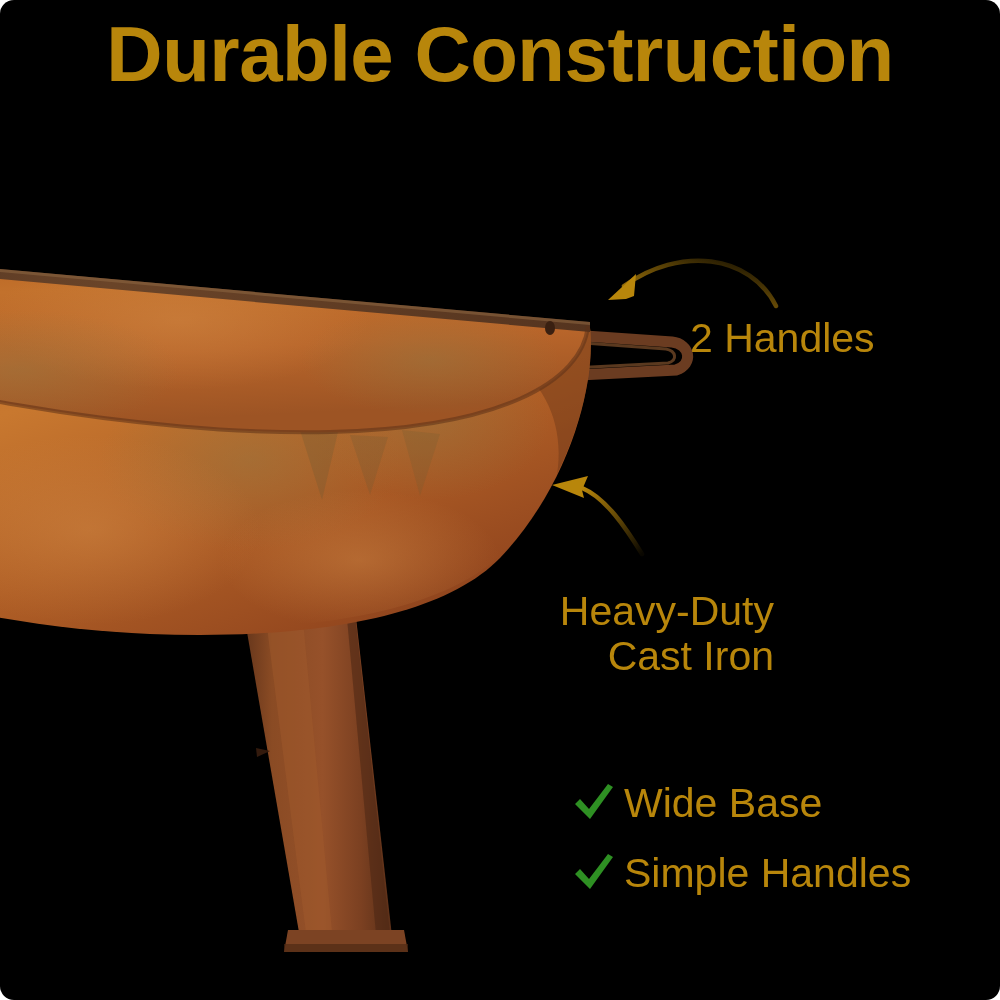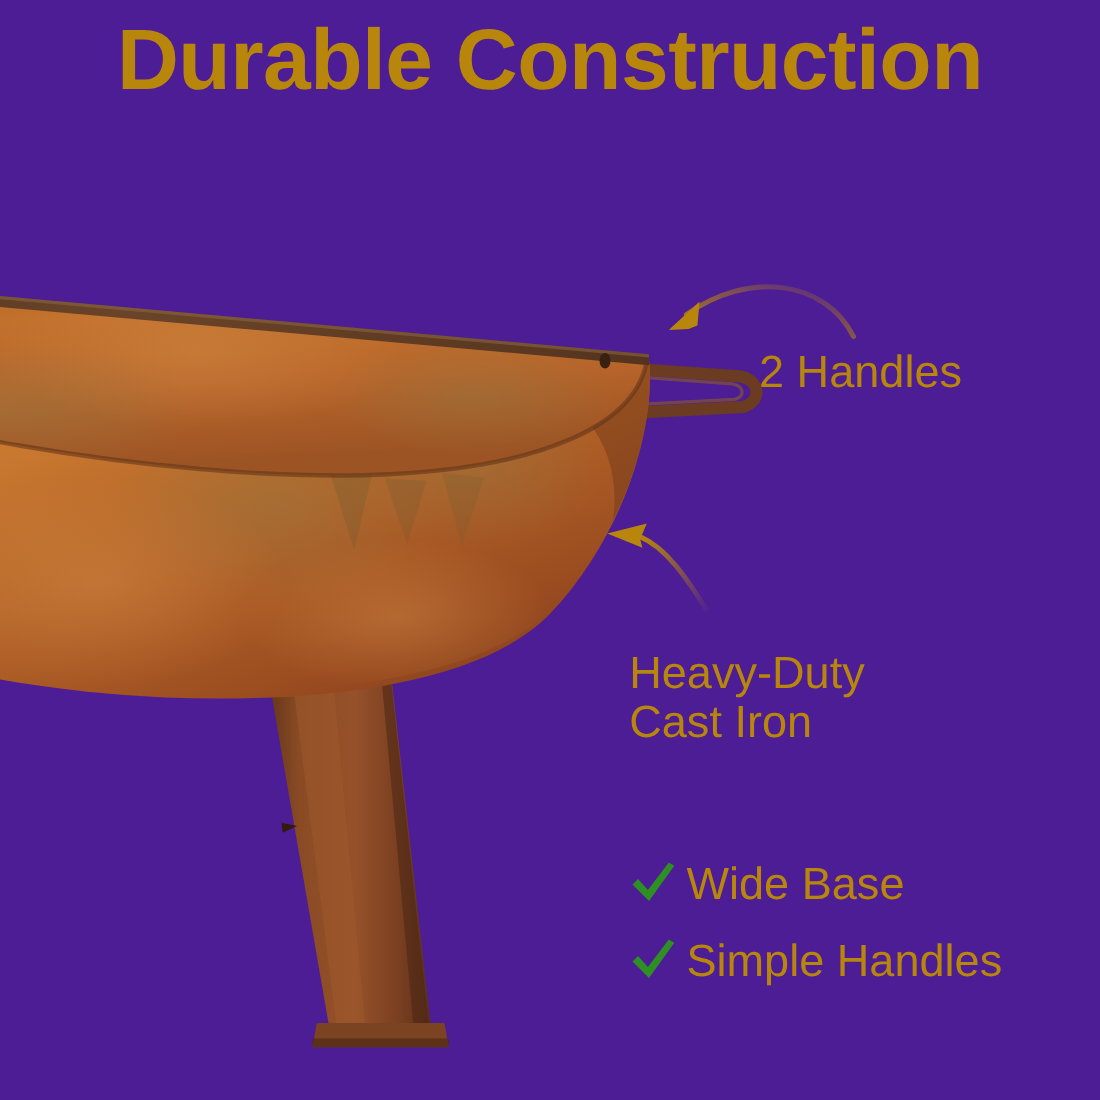--- a/index.html
+++ b/index.html
@@ -7,22 +7,23 @@
     padding: 0;
     background: #ffffff;
   }
   body {
     font-family: "Liberation Sans", sans-serif;
   }
   #canvas {
     position: relative;
     width: 1000px;
     height: 1000px;
-    background: #4c1d95;
+    background: #000000;
     overflow: hidden;
+    border-radius: 14px;
   }
 
   
   #title {
     position: absolute;
     left: 0;
     top: 14px;
     width: 1000px;
     text-align: center;
     font-size: 78px;
@@ -50,23 +51,23 @@
     font-size: 41px;
     line-height: 45px;
     white-space: nowrap;
     margin-top: 39px;
   }
   #label-handles {
     left: 690px;
     top: 277px;
   }
   #label-castiron {
-    left: 572px;
+    left: 508px;
     top: 550px;
-    text-align: left;
+    text-align: right;
     white-space: normal;
     width: 266px;
   }
   #label-castiron .line {
     display: block;
   }
 
   
   .arrow-svg {
     position: absolute;

